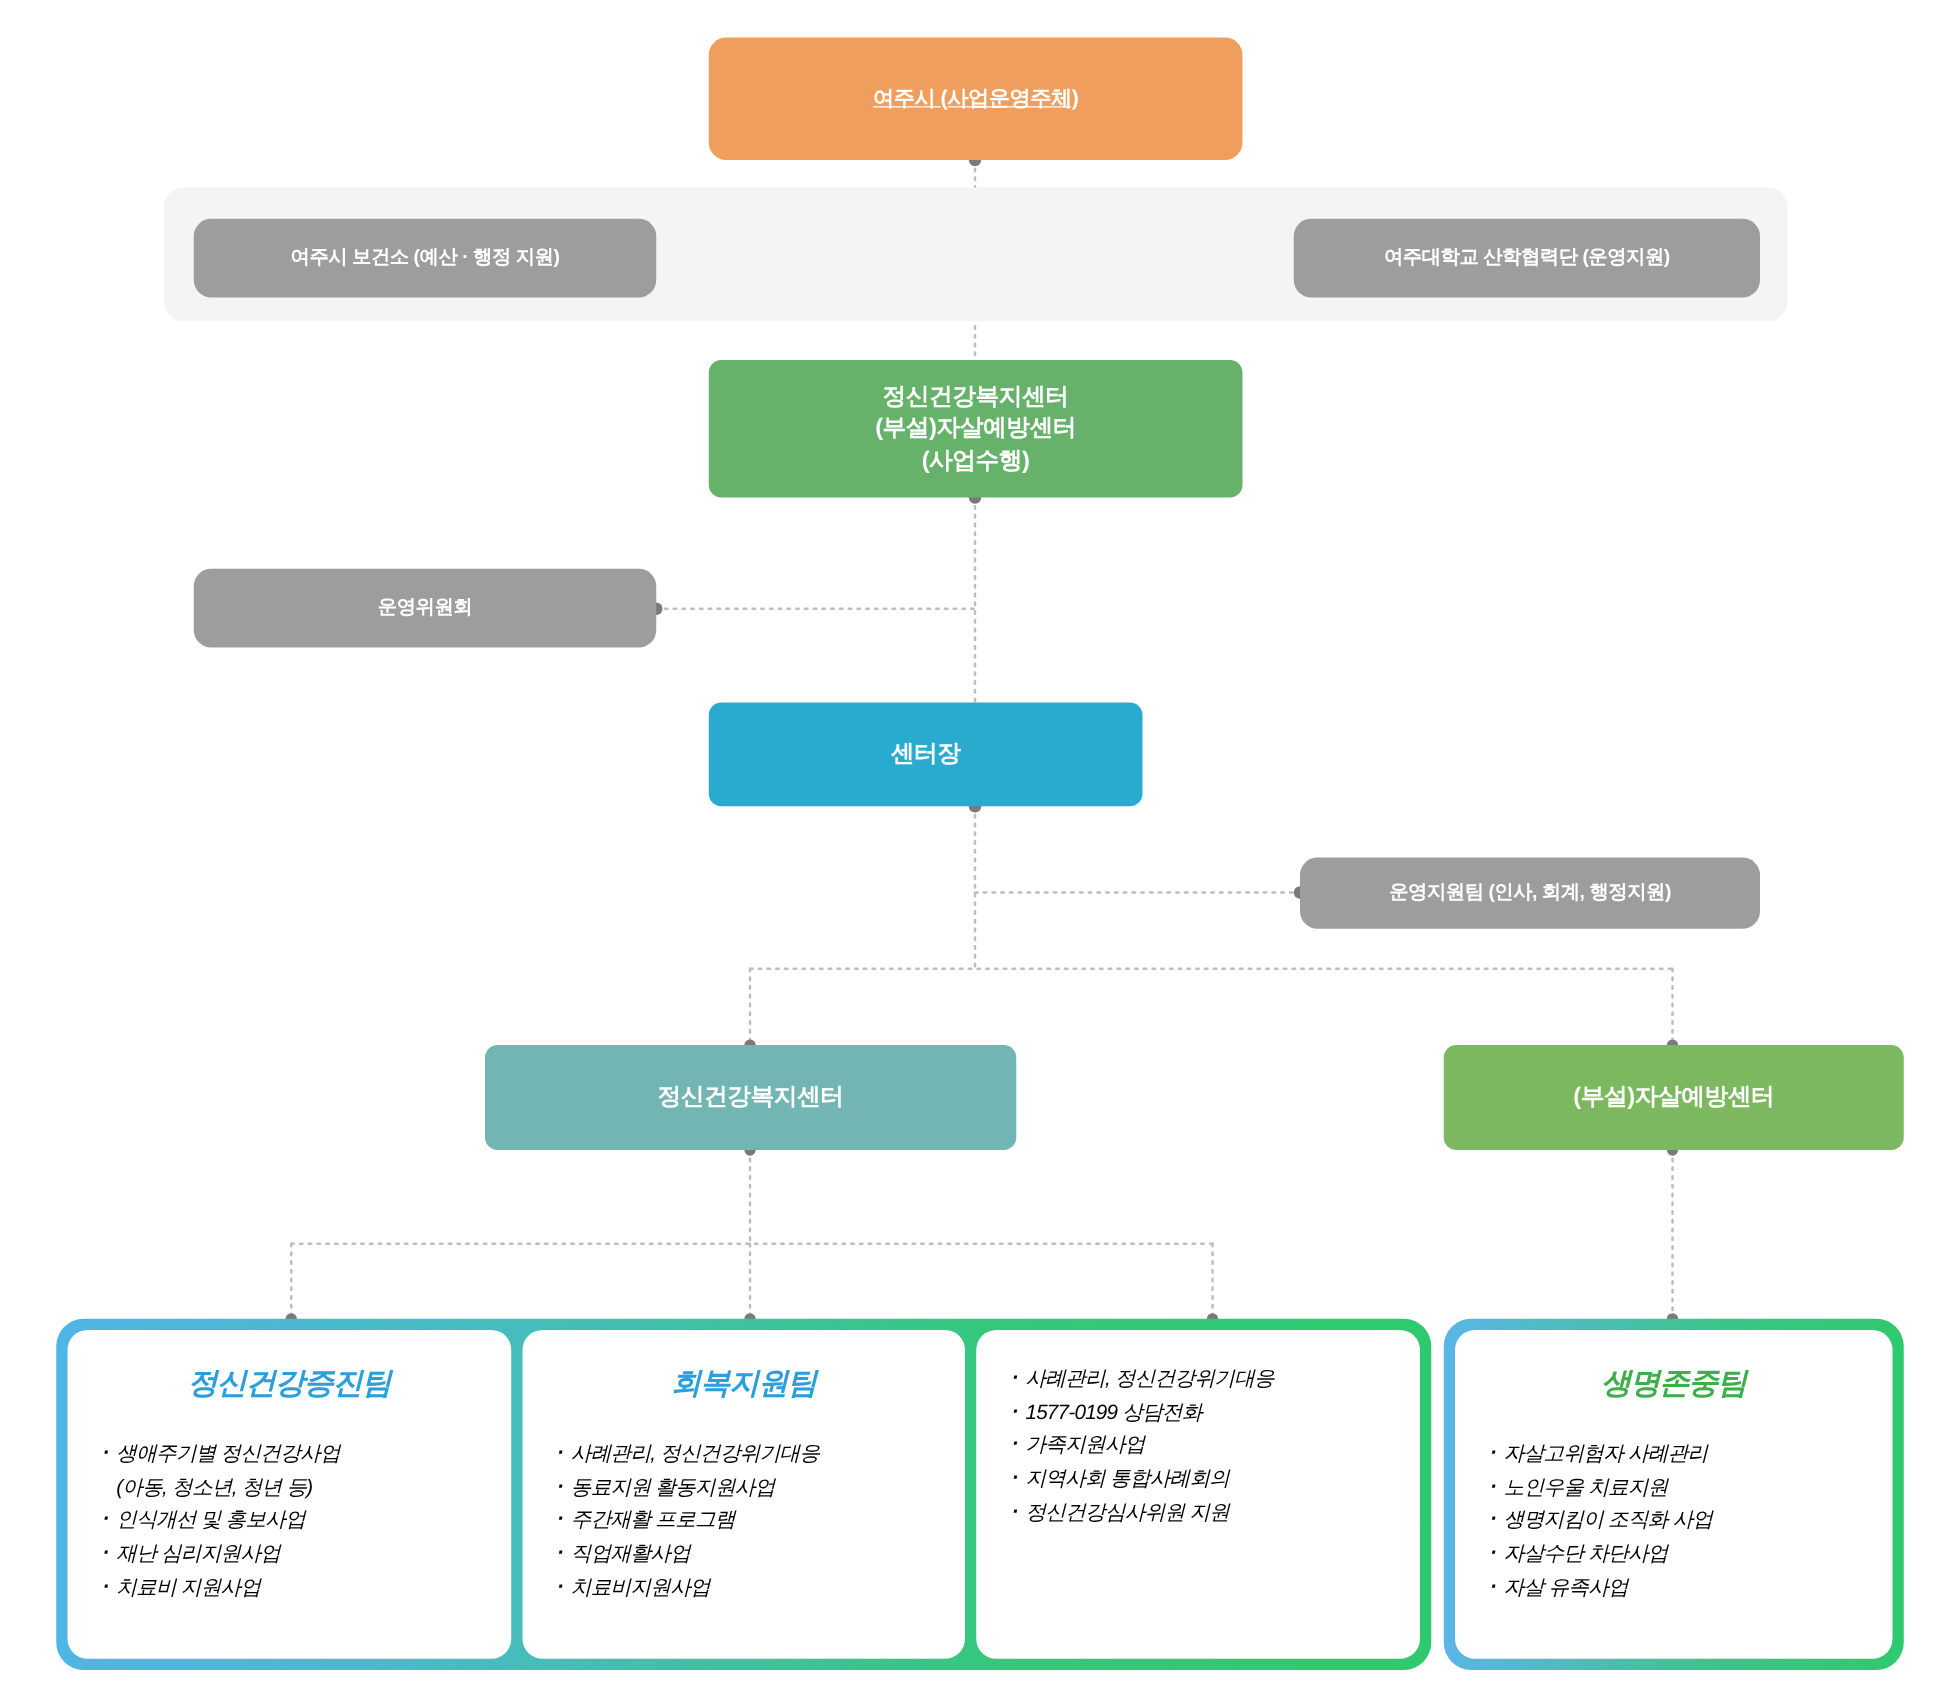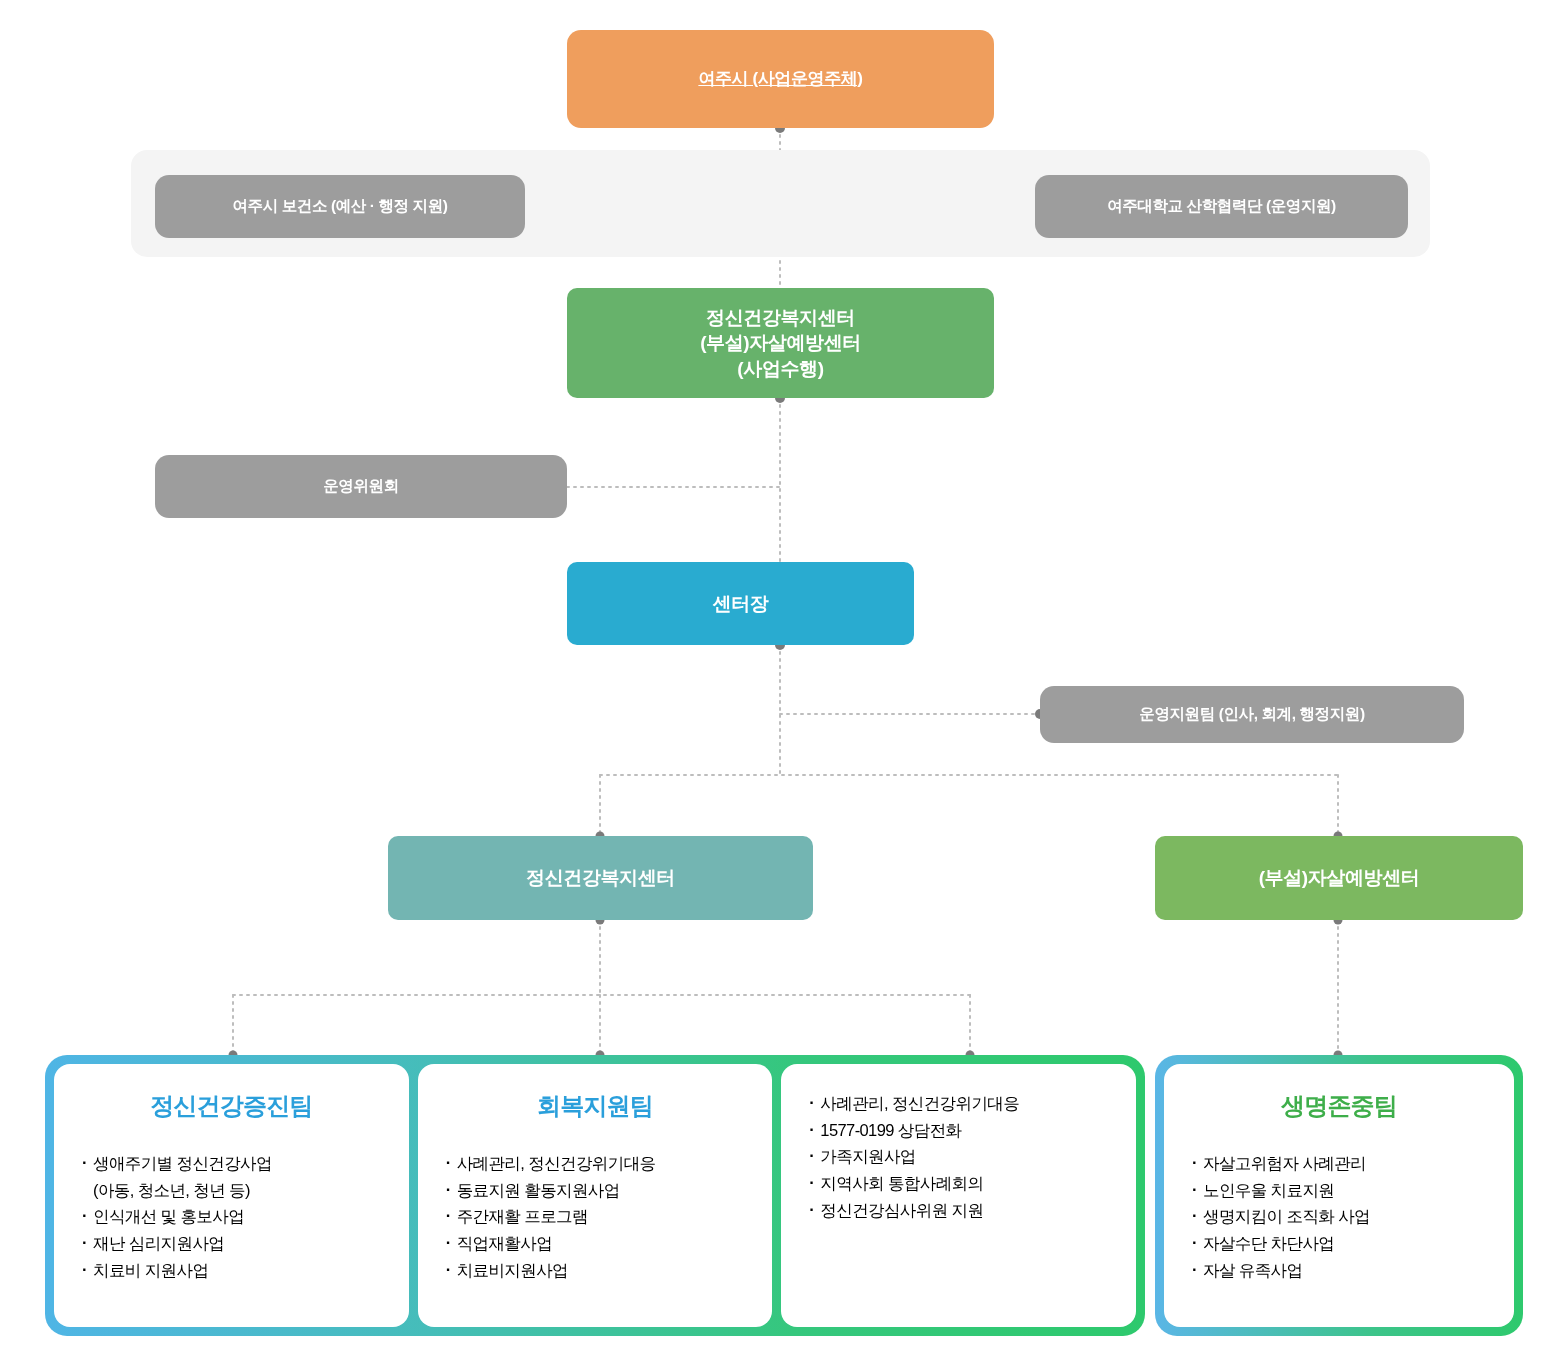--- a/index.html
+++ b/index.html
@@ -60,20 +60,21 @@
   }
 
   
   .card-group {
     position: absolute;
     border-radius: 22px;
     padding: 9px;
     box-sizing: border-box;
     display: flex;
     gap: 9px;
+    font-style: italic;
   }
   .card-group.group-main {
     background: linear-gradient(90deg, #4fb5e5 0%, #45bdb9 35%, #35c77d 68%, #2ec96d 100%);
   }
   .card-group.group-side {
     background: linear-gradient(90deg, #5ab6e6 0%, #3cc489 60%, #2ec96d 100%);
   }
 
   .card {
     background: #ffffff;
@@ -180,25 +181,25 @@
   <div class="box grey fs-mid" style="left:1035px; top:175px; width:373px; height:63px;">여주대학교 산학협력단 (운영지원)</div>
 
   <div class="box grey fs-mid" style="left:155px; top:175px; width:370px; height:63px;">여주시 보건소 (예산 · 행정 지원)</div>
 
   <div class="box green fs-title" style="left:567px; top:288px; width:427px; height:110px; flex-direction:column;">
     <span>정신건강복지센터</span>
     <span>(부설)자살예방센터</span>
     <span>(사업수행)</span>
   </div>
 
-  <div class="box grey fs-mid" style="left:155px; top:455px; width:412px; height:63px;">운영위원회</div>
+  <div class="box grey fs-mid" style="left:155px; top:455px; width:370px; height:63px;">운영위원회</div>
 
   <div class="box blue fs-title" style="left:567px; top:562px; width:347px; height:83px;">센터장</div>
 
-  <div class="box grey fs-mid" style="left:1040px; top:686px; width:424px; height:57px;">운영지원팀 (인사, 회계, 행정지원)</div>
+  <div class="box grey fs-mid" style="left:1040px; top:686px; width:368px; height:57px;">운영지원팀 (인사, 회계, 행정지원)</div>
 
   <div class="box teal fs-title" style="left:388px; top:836px; width:425px; height:84px;">정신건강복지센터</div>
 
   <div class="box green2 fs-title" style="left:1155px; top:836px; width:368px; height:84px;">(부설)자살예방센터</div>
 
   <div class="card-group group-main" style="left:45px; top:1055px; width:1100px; height:281px;">
 
     <div class="card">
       <div class="card-title blue">정신건강증진팀</div>
       <ul class="card-list">

